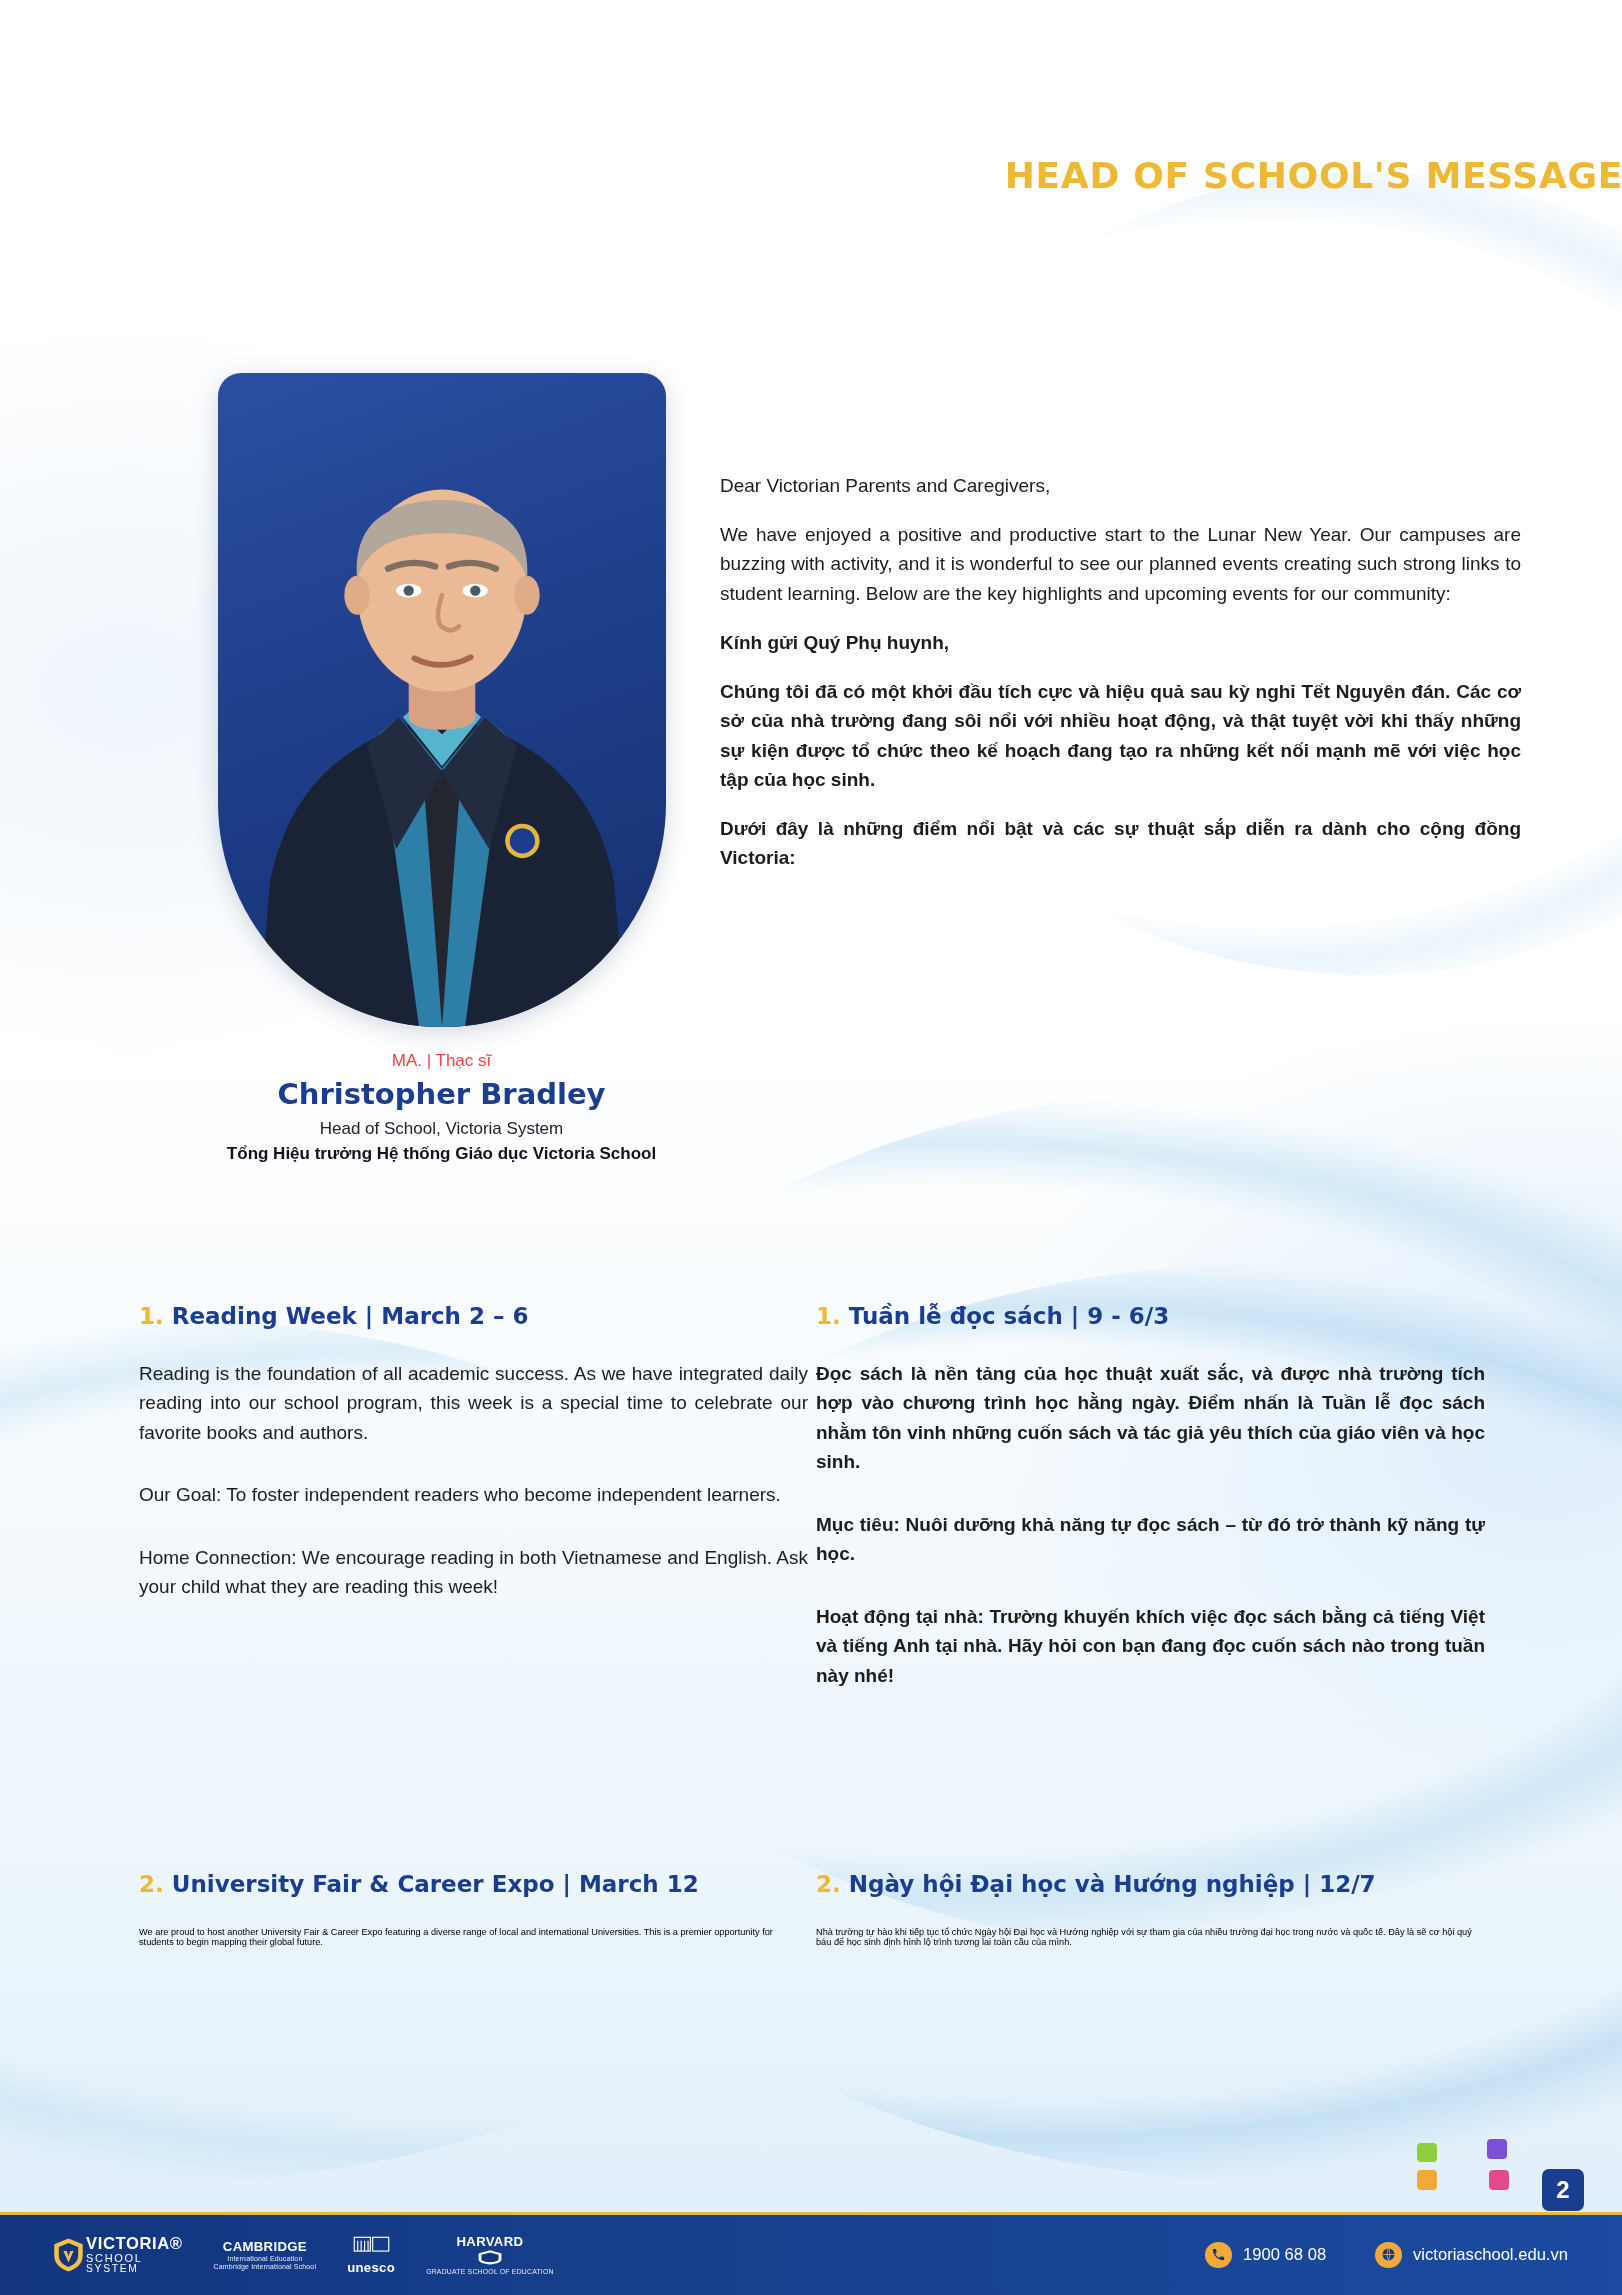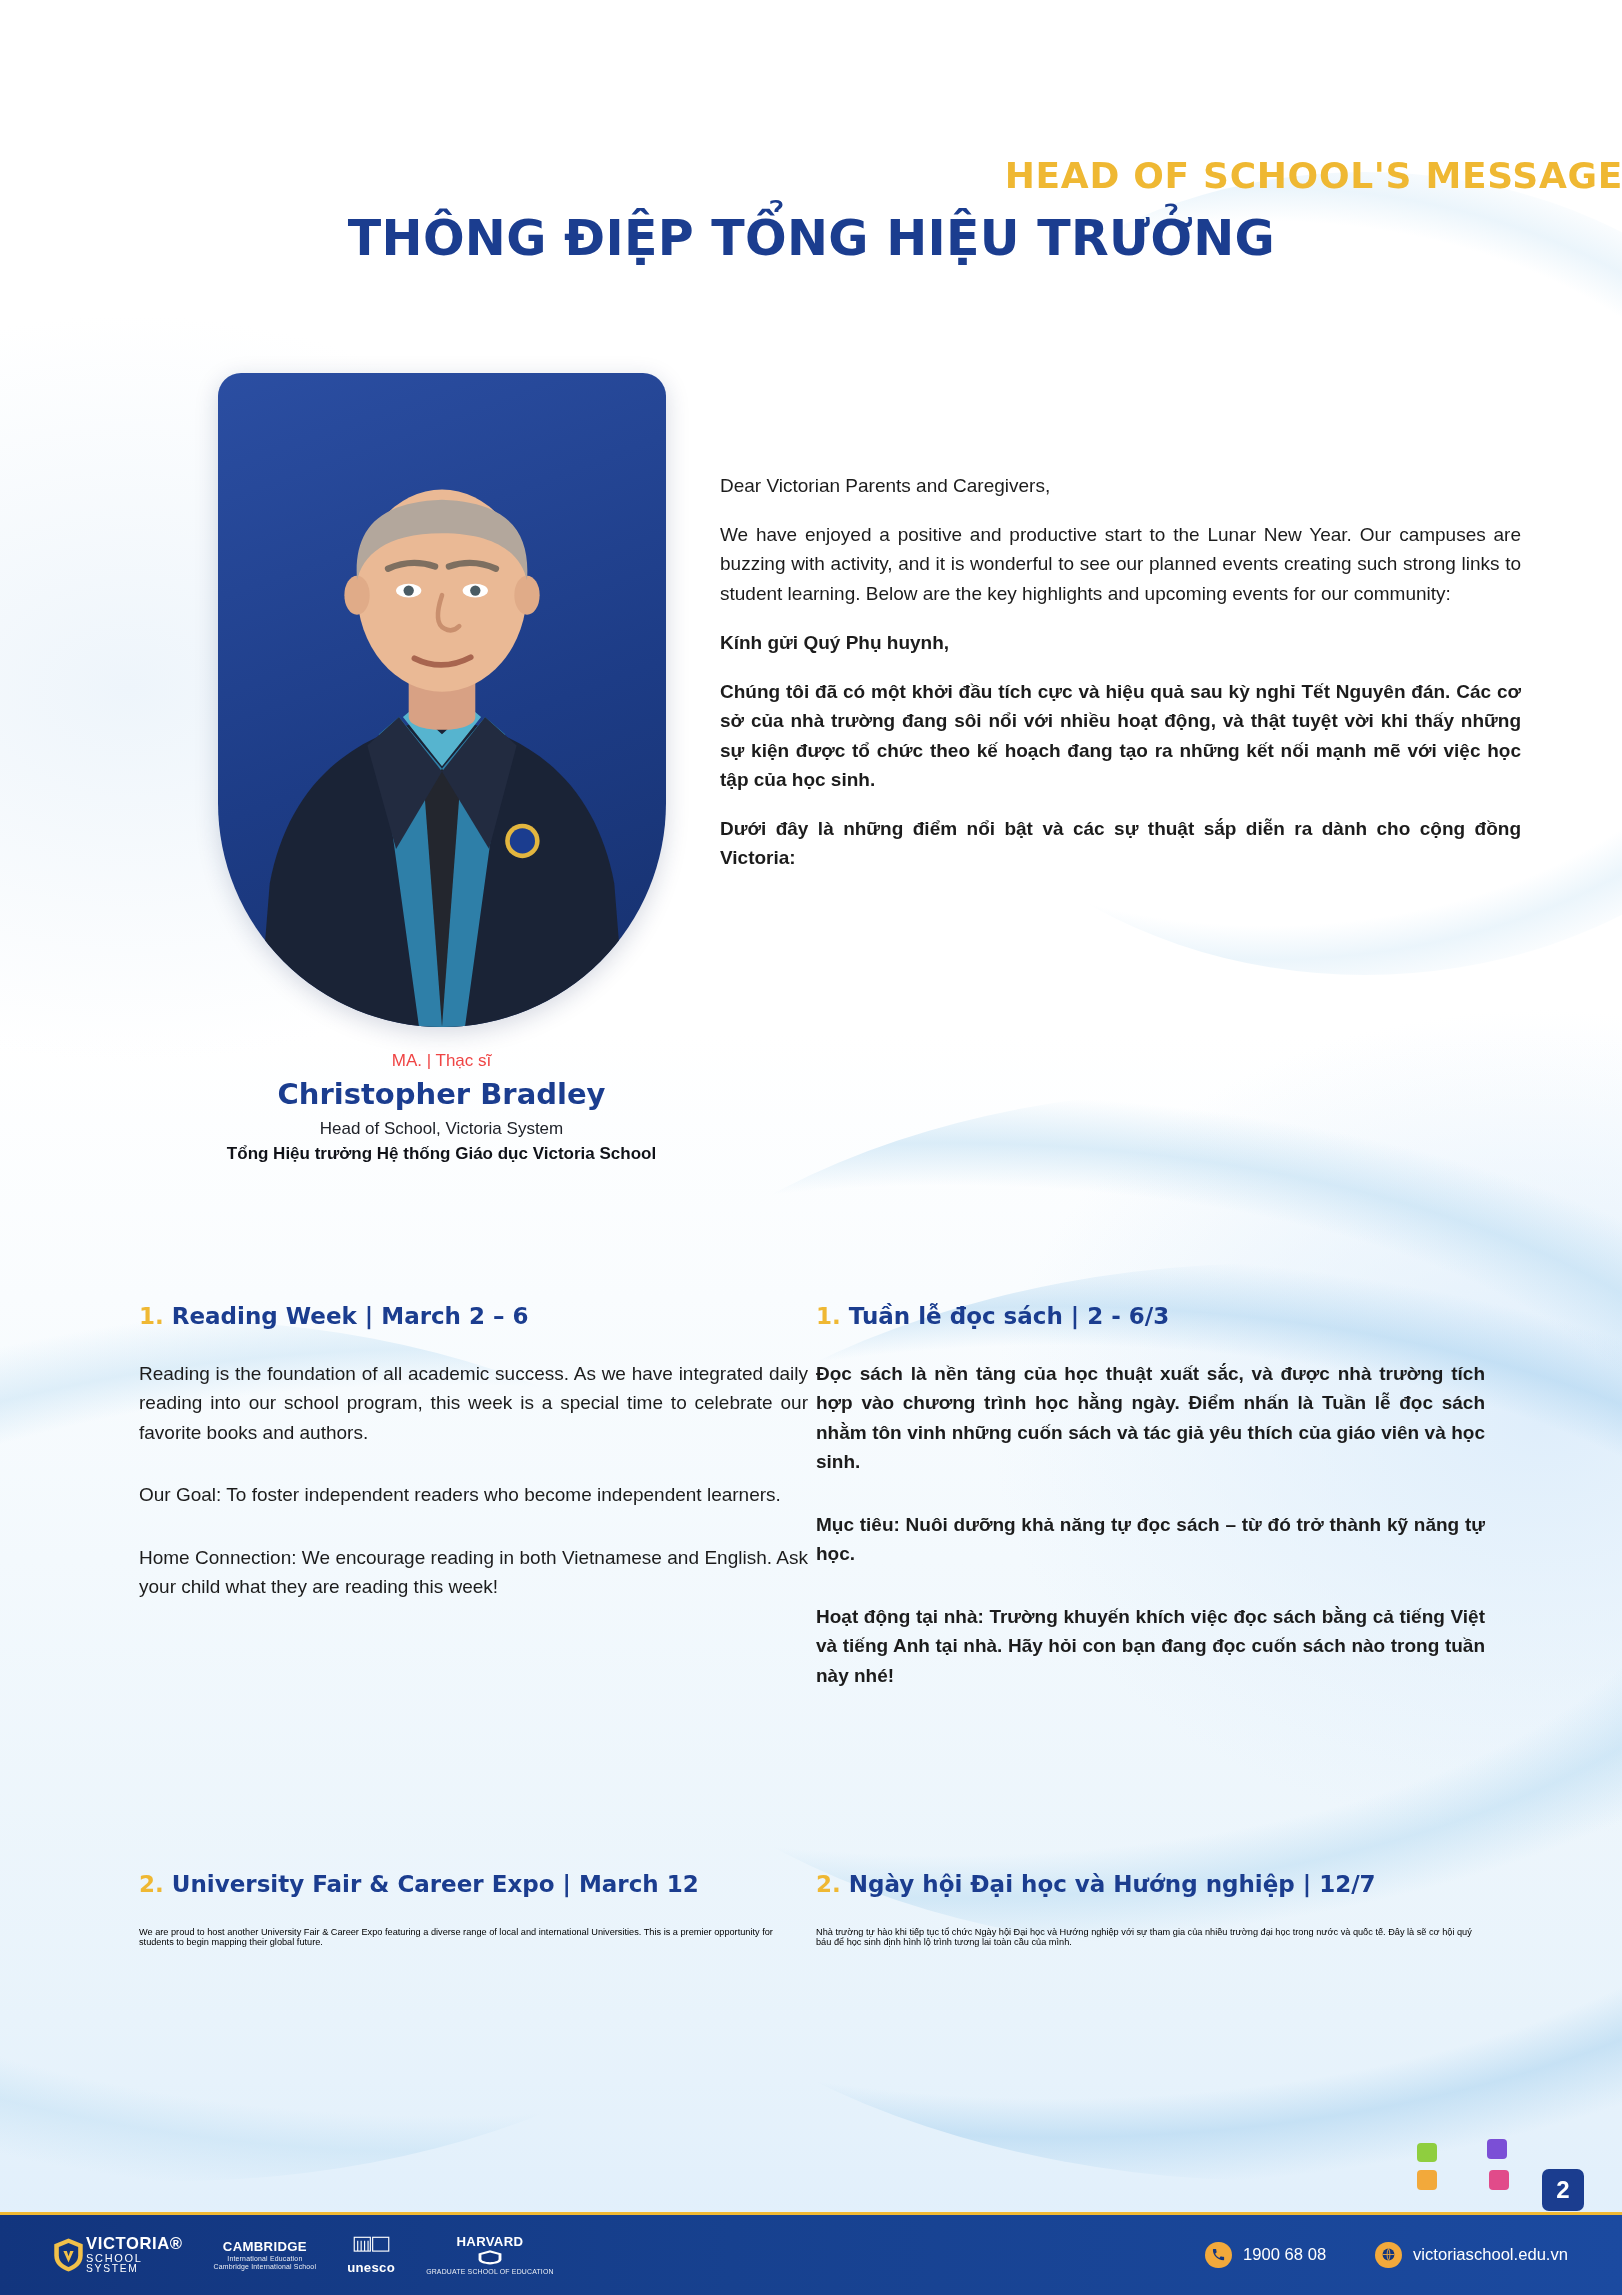--- a/index.html
+++ b/index.html
@@ -118,21 +118,20 @@
 
 <div class="page">
   <div class="swoosh sw4"></div>
   <div class="swoosh sw1"></div>
   <div class="swoosh sw2"></div>
   <div class="swoosh sw3"></div>
 </div>
 
 <div class="hdr">
   <div class="hdr-en">HEAD OF SCHOOL'S MESSAGE</div>
-  <div class="hdr-vi">THÔNG ĐIỆP TỔNG HIỆU TRƯỞNG</div>
 </div>
 
 <div class="portrait-wrap">
   <div class="shield">
     <svg class="bust" viewBox="0 0 660 1010">
 
       <path d="M330 470 C160 500 60 600 30 760 L10 1010 L650 1010 L630 760 C600 600 500 500 330 470 Z" fill="#1a2336"></path>
 
       <path d="M255 470 L330 560 L405 470 L440 500 L370 1010 L290 1010 L220 500 Z" fill="#2e7fa8"></path>
       <path d="M262 470 L330 556 L398 470 L380 455 L330 500 L280 455 Z" fill="#56b4cf"></path>
@@ -185,21 +184,21 @@
 <div class="cols">
 
   <div class="col col-en">
     <h3 class="sec"><span class="num">1.</span><span> Reading Week | March 2 – 6</span></h3>
     <p>Reading is the foundation of all academic success. As we have integrated daily reading into our school program, this week is a special time to celebrate our favorite books and authors.</p>
     <p>Our Goal: To foster independent readers who become independent learners.</p>
     <p>Home Connection: We encourage reading in both Vietnamese and English. Ask your child what they are reading this week!</p>
   </div>
 
   <div class="col col-vi">
-    <h3 class="sec"><span class="num">1.</span><span> Tuần lễ đọc sách | 2 - 6/3</span></h3>
+    <h3 class="sec"><span class="num">1.</span><span> Tuần lễ đọc sách | 9 - 6/3</span></h3>
     <p>Đọc sách là nền tảng của học thuật xuất sắc, và được nhà trường tích hợp vào chương trình học hằng ngày. Điểm nhấn là Tuần lễ đọc sách nhằm tôn vinh những cuốn sách và tác giả yêu thích của giáo viên và học sinh.</p>
     <p>Mục tiêu: Nuôi dưỡng khả năng tự đọc sách – từ đó trở thành kỹ năng tự học.</p>
     <p>Hoạt động tại nhà: Trường khuyến khích việc đọc sách bằng cả tiếng Việt và tiếng Anh tại nhà. Hãy hỏi con bạn đang đọc cuốn sách nào trong tuần này nhé!</p>
   </div>
 
   <div class="sec2-en">
     <h3 class="sec"><span class="num">2.</span><span> University Fair &amp; Career Expo | March 12</span></h3>
     <p>We are proud to host another University Fair &amp; Career Expo featuring a diverse range of local and international Universities. This is a premier opportunity for students to begin mapping their global future.</p>
   </div>
 

